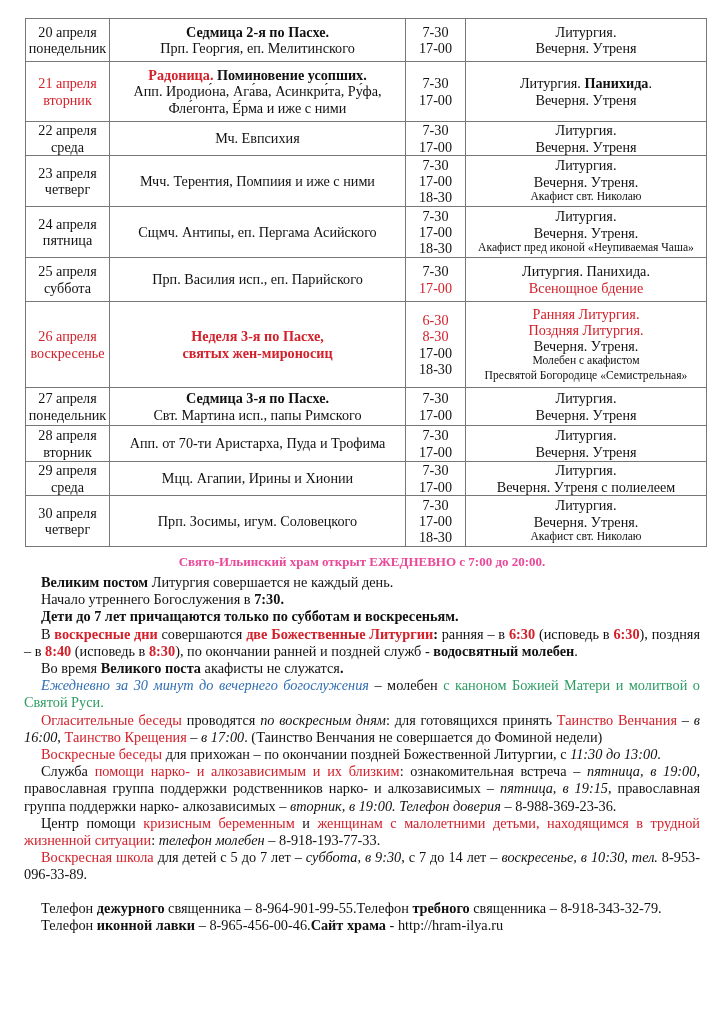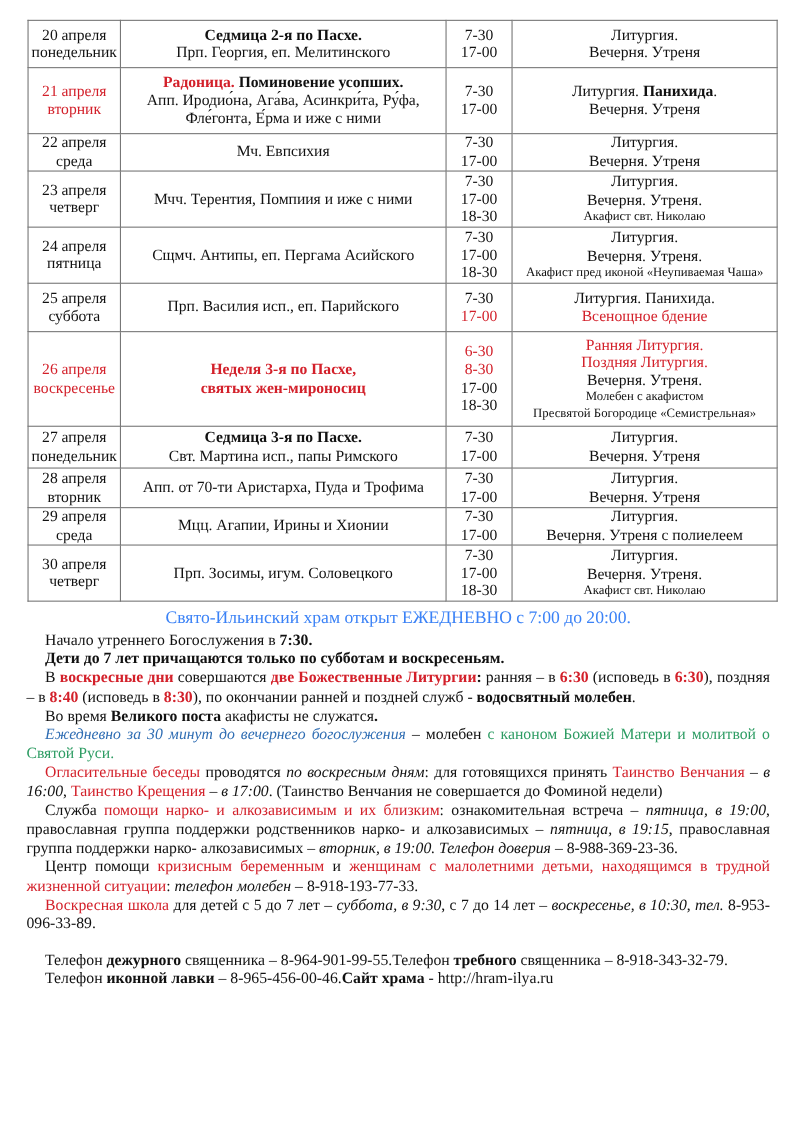--- a/index.html
+++ b/index.html
@@ -7,21 +7,21 @@
   table.sched{position:absolute;left:25px;top:18px;border-collapse:collapse;table-layout:fixed;width:675px;}
   table.sched td{border:1px solid #777;text-align:center;vertical-align:middle;padding:0 2px;font-size:14.2px;line-height:16.3px;}
   td.date{width:79px;margin-top:33px;}
   td.saint{width:291px;}
   td.time{width:55px;}
   td.svc{width:236px;}
   .small{font-size:11.6px;line-height:14.5px;}
   .line{display:block;}
   .notes{position:absolute;left:24px;top:551px;width:676px;font-size:14.3px;line-height:17.2px;}
   .notes p{margin:0;text-align:justify;text-indent:17px;}
-  .title{text-align:center !important;text-indent:0 !important;color:#3b82f6;font-weight:normal;font-size:16px;line-height:22px;margin-bottom:1px !important;}
+  .title{text-align:center !important;text-indent:0 !important;color:#ec4899;font-weight:bold;font-size:13px;line-height:22px;margin-bottom:1px !important;}
 </style>
 </head>
 <body>
 
 <table class="sched">
   <tbody id="sched-body">
       <tr style="height: 43px;">
         <td class="date">
           <span class="line">20 апреля</span>
           <span class="line">понедельник</span>
@@ -223,26 +223,28 @@
           <span class="line"><span>Вечерня. Утреня.</span></span>
           <span class="line small"><span>Акафист свт. Николаю</span></span>
         </td>
       </tr>
     </tbody>
 </table>
 
 <div class="notes">
   <p class="title">Свято-Ильинский храм открыт ЕЖЕДНЕВНО с 7:00 до 20:00.</p>
   <div id="notes-paras">
+      <p><span style="font-weight: bold;">Великим постом</span><span> Литургия совершается не каждый день.</span></p>
       <p style="text-align: left;"><span>Начало утреннего Богослужения в </span><span style="font-weight: bold;">7:30.</span></p>
       <p style="text-align: left;"><span style="font-weight: bold;">Дети до 7 лет причащаются только по субботам и воскресеньям.</span></p>
       <p><span>В </span><span style="font-weight: bold; color: rgb(211, 32, 42);">воскресные дни</span><span> совершаются </span><span style="font-weight: bold; color: rgb(211, 32, 42);">две Божественные Литургии</span><span style="font-weight: bold;">: </span><span>ранняя – в </span><span style="font-weight: bold; color: rgb(211, 32, 42);">6:30</span><span> (исповедь в </span><span style="font-weight: bold; color: rgb(211, 32, 42);">6:30</span><span>), поздняя – в </span><span style="font-weight: bold; color: rgb(211, 32, 42);">8:40</span><span> (исповедь в </span><span style="font-weight: bold; color: rgb(211, 32, 42);">8:30</span><span>), по окончании ранней и поздней служб - </span><span style="font-weight: bold;">водосвятный молебен</span><span>.</span></p>
       <p><span>Во время </span><span style="font-weight: bold;">Великого поста</span><span> акафисты не служатся</span><span style="font-weight: bold;">.</span></p>
       <p><span style="font-style: italic; color: rgb(47, 109, 179);">Ежедневно за 30 минут до вечернего богослужения</span><span>  – молебен </span><span style="color: rgb(45, 156, 99);">с каноном Божией Матери и молитвой о Святой Руси.</span></p>
       <p><span style="color: rgb(211, 32, 42);">Огласительные беседы</span><span> проводятся </span><span style="font-style: italic;">по воскресным дням</span><span>: для готовящихся принять </span><span style="color: rgb(211, 32, 42);">Таинство Венчания</span><span> – </span><span style="font-style: italic;">в 16:00</span><span>, </span><span style="color: rgb(211, 32, 42);">Таинство Крещения</span><span style="font-style: italic;"> – в 17:00</span><span>. (Таинство Венчания не совершается до Фоминой недели)</span></p>
+      <p><span style="color: rgb(211, 32, 42);">Воскресные беседы</span><span> для прихожан – по окончании поздней Божественной Литургии, с </span><span style="font-style: italic;">11:30 до 13:00</span><span>.</span></p>
       <p><span>Служба </span><span style="color: rgb(211, 32, 42);">помощи нарко- и алкозависимым и их близким</span><span>: ознакомительная встреча – </span><span style="font-style: italic;">пятница, в 19:00</span><span>, православная группа поддержки родственников нарко- и алкозависимых – </span><span style="font-style: italic;">пятница, в 19:15</span><span>, православная группа поддержки нарко- алкозависимых – </span><span style="font-style: italic;">вторник, в 19:00. Телефон доверия</span><span> – 8-988-369-23-36.</span></p>
       <p><span>Центр помощи </span><span style="color: rgb(211, 32, 42);">кризисным беременным</span><span> и </span><span style="color: rgb(211, 32, 42);">женщинам с малолетними детьми, находящимся в трудной жизненной ситуации</span><span>: </span><span style="font-style: italic;">телефон молебен</span><span> – 8-918-193-77-33.</span></p>
       <p><span style="color: rgb(211, 32, 42);">Воскресная школа</span><span> для детей с 5 до 7 лет – </span><span style="font-style: italic;">суббота, в 9:30</span><span>, с 7 до 14 лет – </span><span style="font-style: italic;">воскресенье, в 10:30</span><span>, </span><span style="font-style: italic;">тел.</span><span> 8-953-096-33-89.</span></p>
     </div>
   <div id="phones">
       <p style="text-align: left; margin-top: 16px;"><span class="col1"><span>Телефон </span><span style="font-weight: bold;">дежурного</span><span> священника – 8-964-901-99-55.</span></span><span><span>Телефон </span><span style="font-weight: bold;">требного</span><span> священника – 8-918-343-32-79.</span></span></p>
       <p style="text-align: left;"><span class="col1"><span>Телефон </span><span style="font-weight: bold;">иконной лавки</span><span> – 8-965-456-00-46.</span></span><span><span style="font-weight: bold;">Сайт храма</span><span> - http://hram-ilya.ru</span></span></p>
     </div>
 </div>
 

